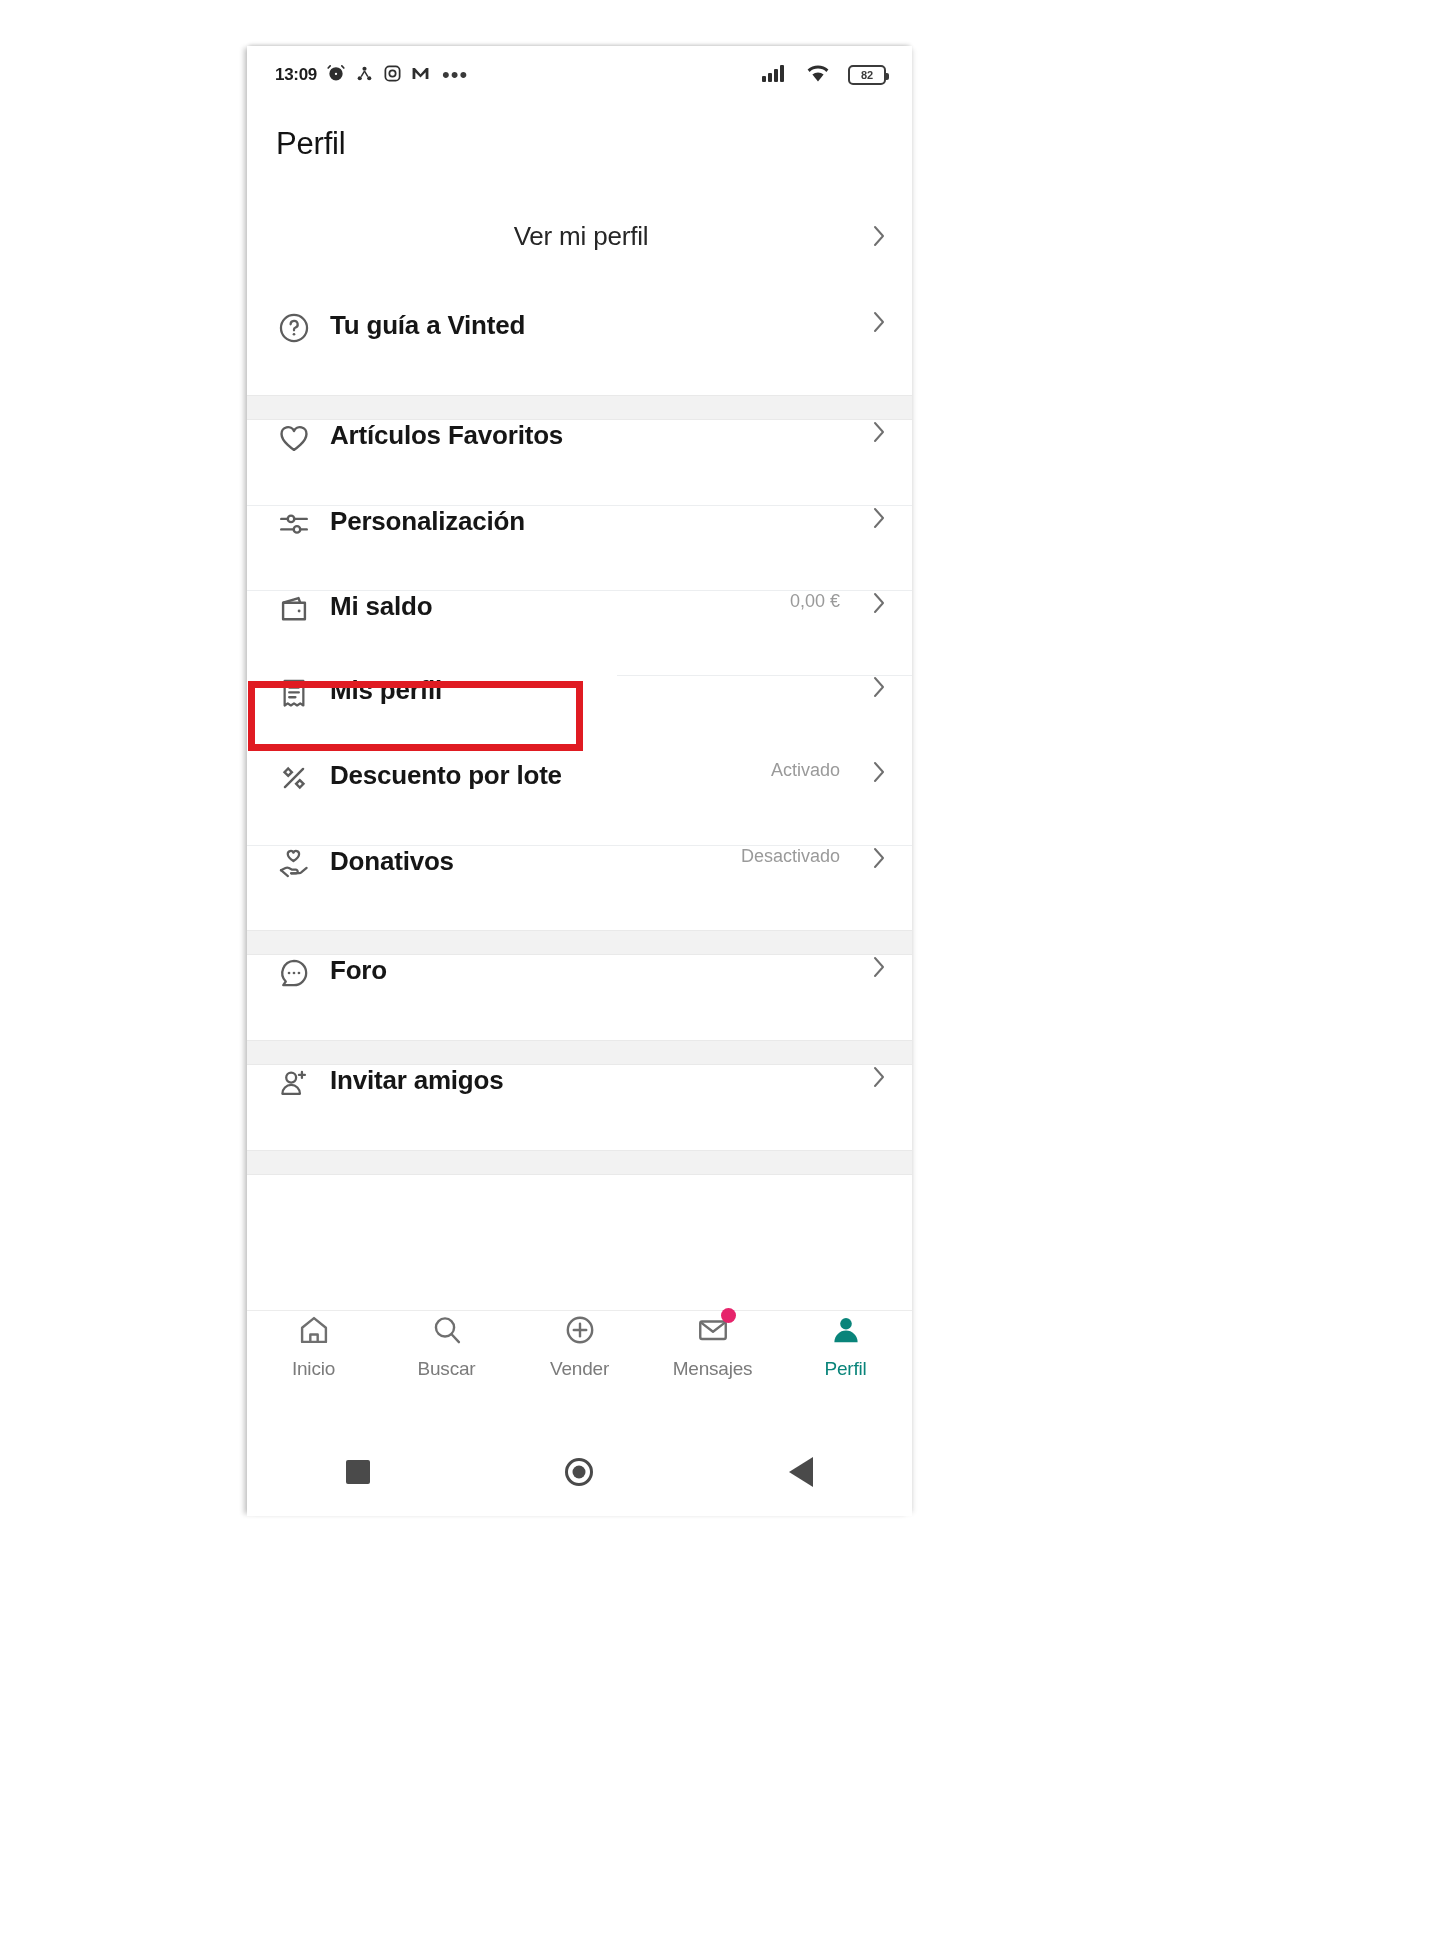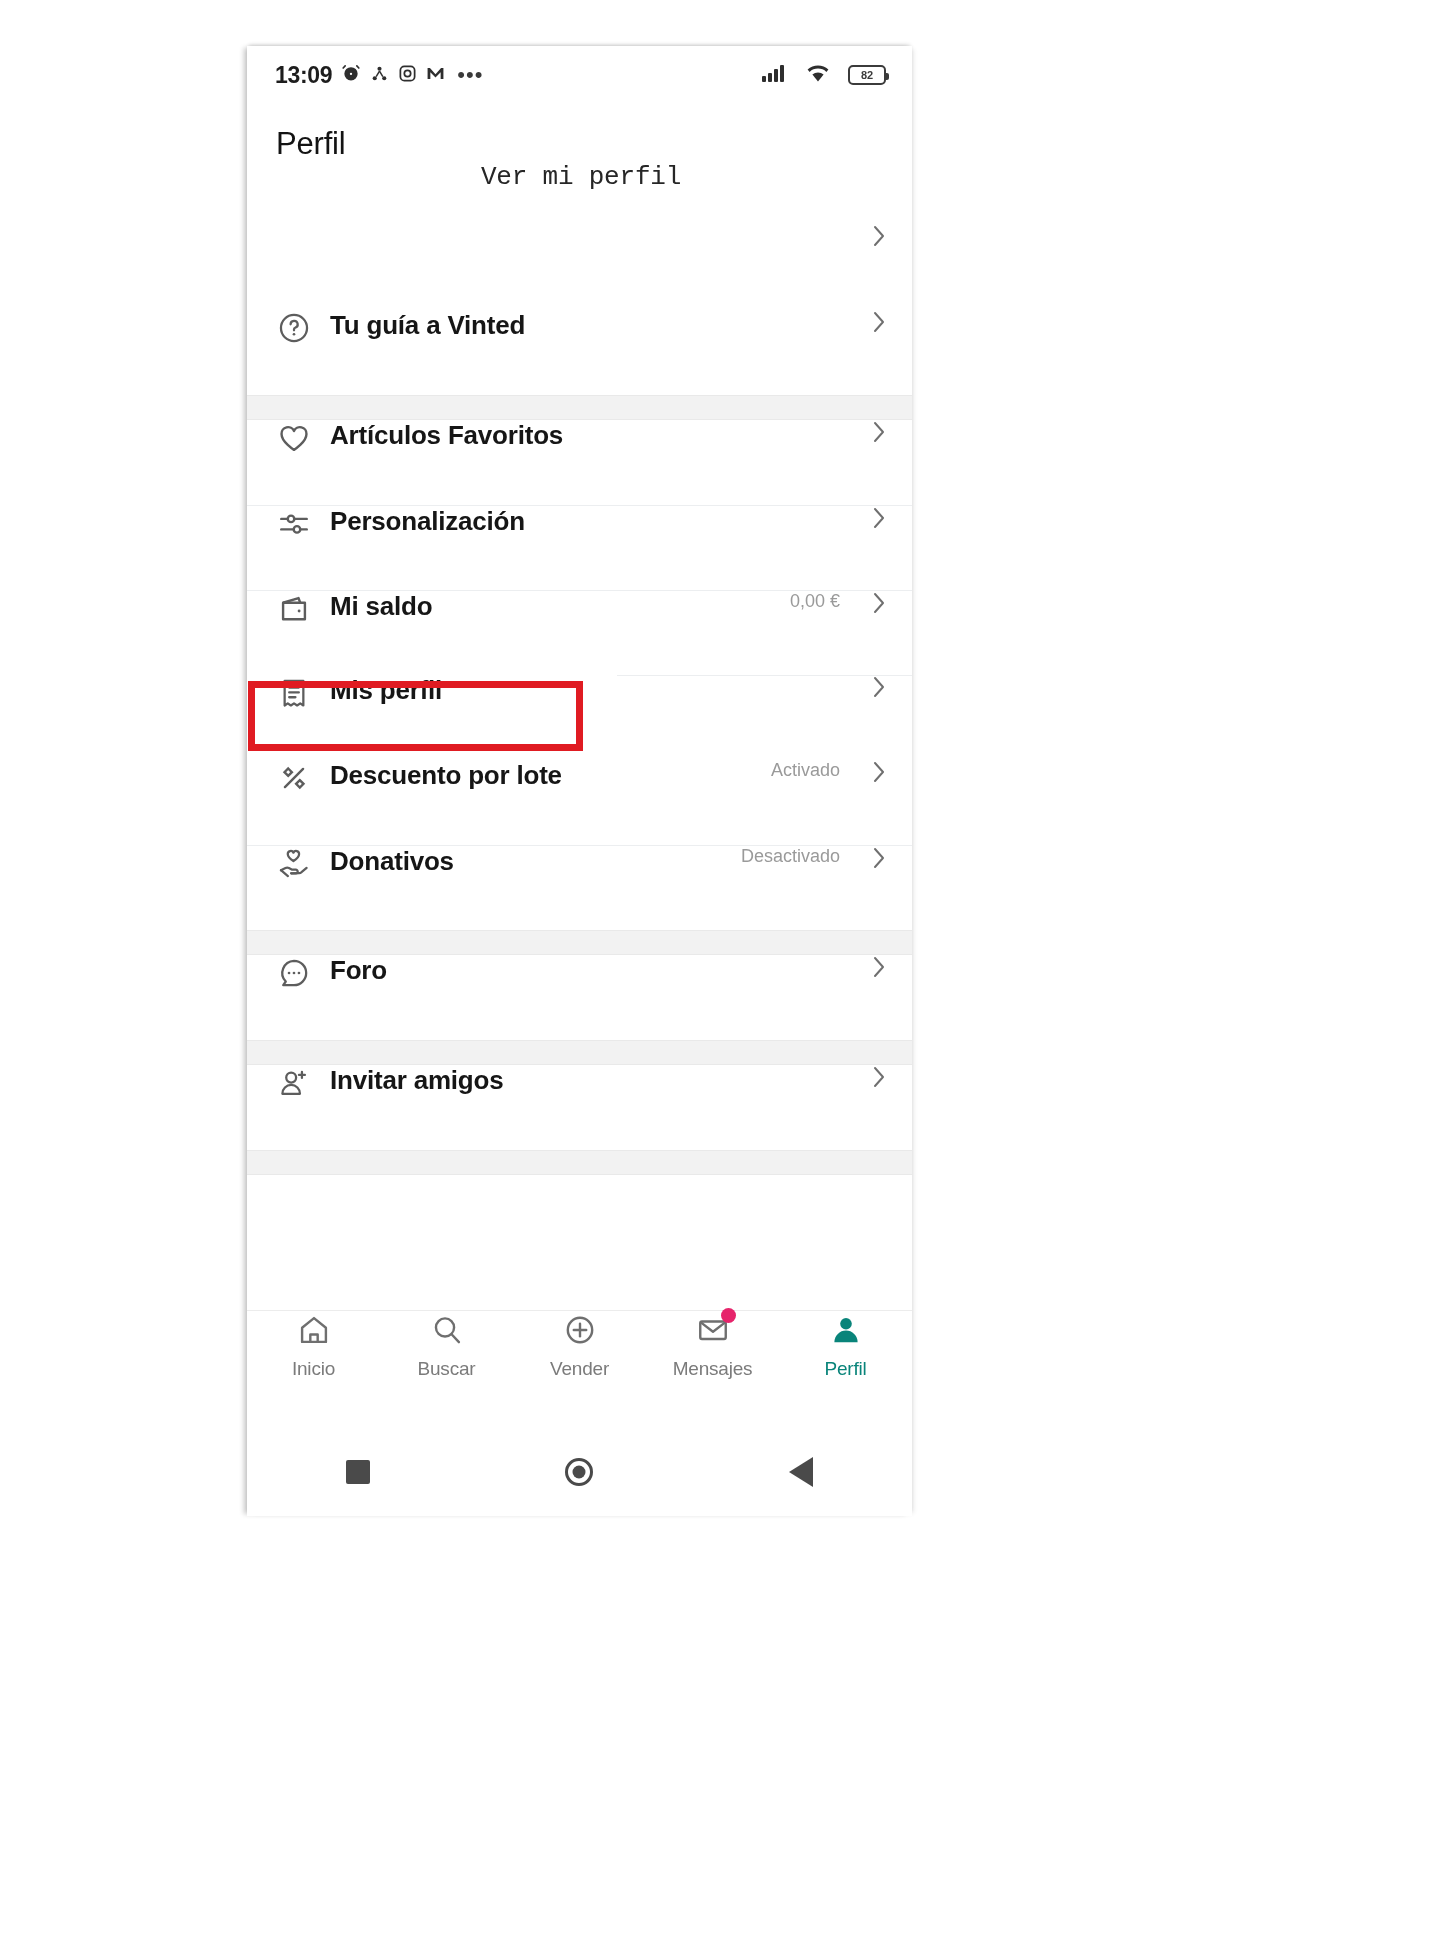--- a/index.html
+++ b/index.html
@@ -44,21 +44,21 @@
     justify-content: space-between;
     padding: 0 26px 0 28px;
     box-sizing: border-box;
   }
   .sb-left {
     display: flex;
     align-items: center;
     gap: 9px;
   }
   .sb-clock {
-    font-size: 23px;
+    font-size: 17px;
     font-weight: 700;
     color: #1d1d1d;
     letter-spacing: -0.3px;
   }
   .sb-icon { display: block; }
   .sb-dots {
     font-size: 22px;
     color: #3a3a3a;
     line-height: 10px;
     letter-spacing: 1px;
@@ -161,23 +161,23 @@
     height: 24px;
     color: #7c7c7c;
     display: flex;
     align-items: center;
     justify-content: center;
   }
 
   
   .row-profile {
     min-height: 148px;
+    align-items: center;
     justify-content: center;
     padding: 0 26px 0 29px;
-    font-family: Liberation Mono, monospace;
   }
   .row-profile .row-label {
     flex: 0 0 auto;
     text-align: center;
     font-size: 26px;
     font-weight: 400;
     color: #262626;
   }
   .row-profile .chev {
     position: absolute;

